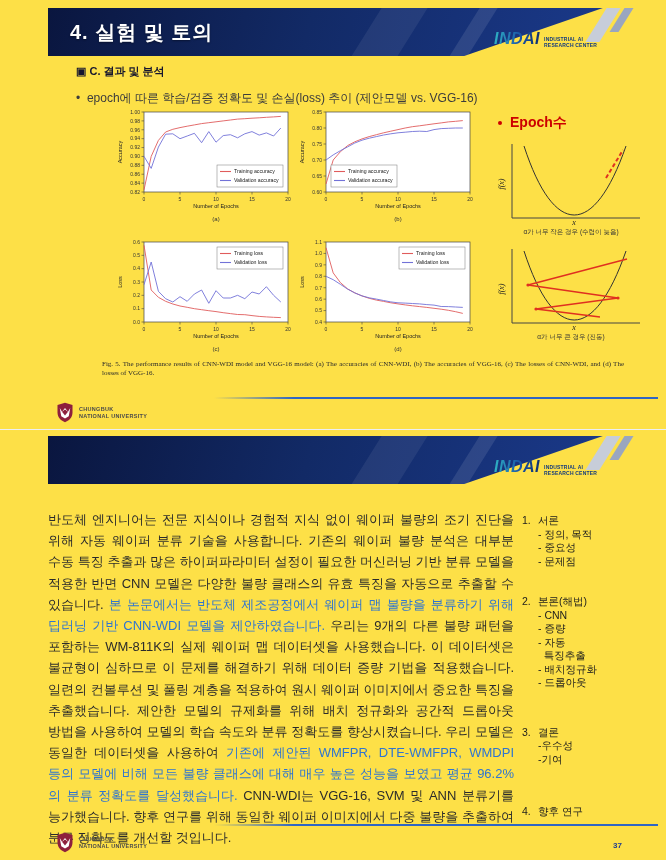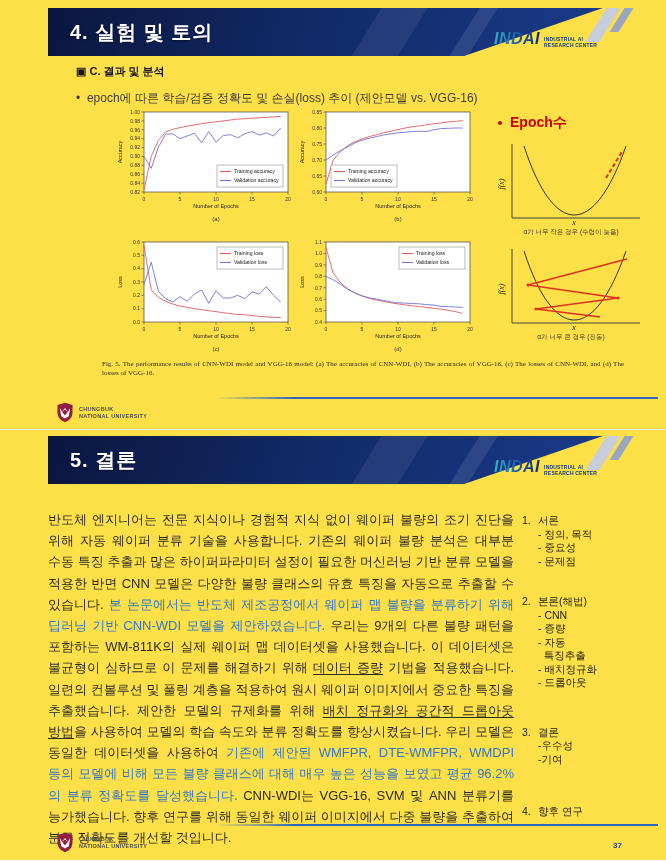--- a/index.html
+++ b/index.html
@@ -42,21 +42,21 @@
 
   
   .footer-line { position:absolute; left:214px; width:444px; height:2px; background:linear-gradient(90deg,rgba(47,102,196,0),#2f66c4 18%,#2f66c4); }
   .uni { position:absolute; left:56px; display:flex; align-items:center; }
   .uni-text { margin-left:5px; font-size:5.5px; font-weight:bold; color:#4a4a4a; line-height:7px; letter-spacing:.3px; }
   .pagenum { position:absolute; left:596px; width:26px; text-align:right; font-size:8px; font-weight:bold; color:#1f3c8f; }
 
   
   .body-text { position:absolute; left:48px; top:79px; width:466px; font-size:13px; line-height:21.2px; color:#2b2b2b; text-align:justify; word-break:keep-all; }
   .txt-blue { color:#2f75d0; }
-  .txt-underline { text-decoration:underline; text-underline-offset:2px; }
+  .txt-underline { text-underline-offset:2px; }
 
   .outline { position:absolute; left:522px; top:84px; width:138px; font-size:10.5px; color:#1c1c1c; line-height:13.5px; }
   .ol-head { display:flex; }
   .ol-num { width:16px; }
   .ol-sub { padding-left:16px; white-space:pre; }
   .ol-item:nth-child(1) { margin-bottom:27px; }
   .ol-item:nth-child(2) { margin-bottom:36px; }
   .ol-item:nth-child(3) { margin-bottom:39px; }
 
   svg text { font-family:"Liberation Sans",sans-serif; }
@@ -288,21 +288,20 @@
       <span>NATIONAL UNIVERSITY</span>
     </span>
   </div>
   <div class="pagenum" style="top:431px;">73</div>
 </div>
 
 <div class="slide" id="slide2">
   <div class="band" style="top:6px;">
     <div class="sheen1"></div>
     <div class="sheen2"></div>
-    <div class="band-title">5. 결론</div>
   </div>
   <div class="deco-stripe-a" style="top:6px;"></div>
   <div class="deco-stripe-b" style="top:6px;"></div>
 
   <div class="indai" style="left:494px; top:28px;">
     <span class="indai-mark">INDAI</span>
     <span class="indai-tag">
       <span>INDUSTRIAL AI</span><br>
       <span>RESEARCH CENTER</span>
     </span>

